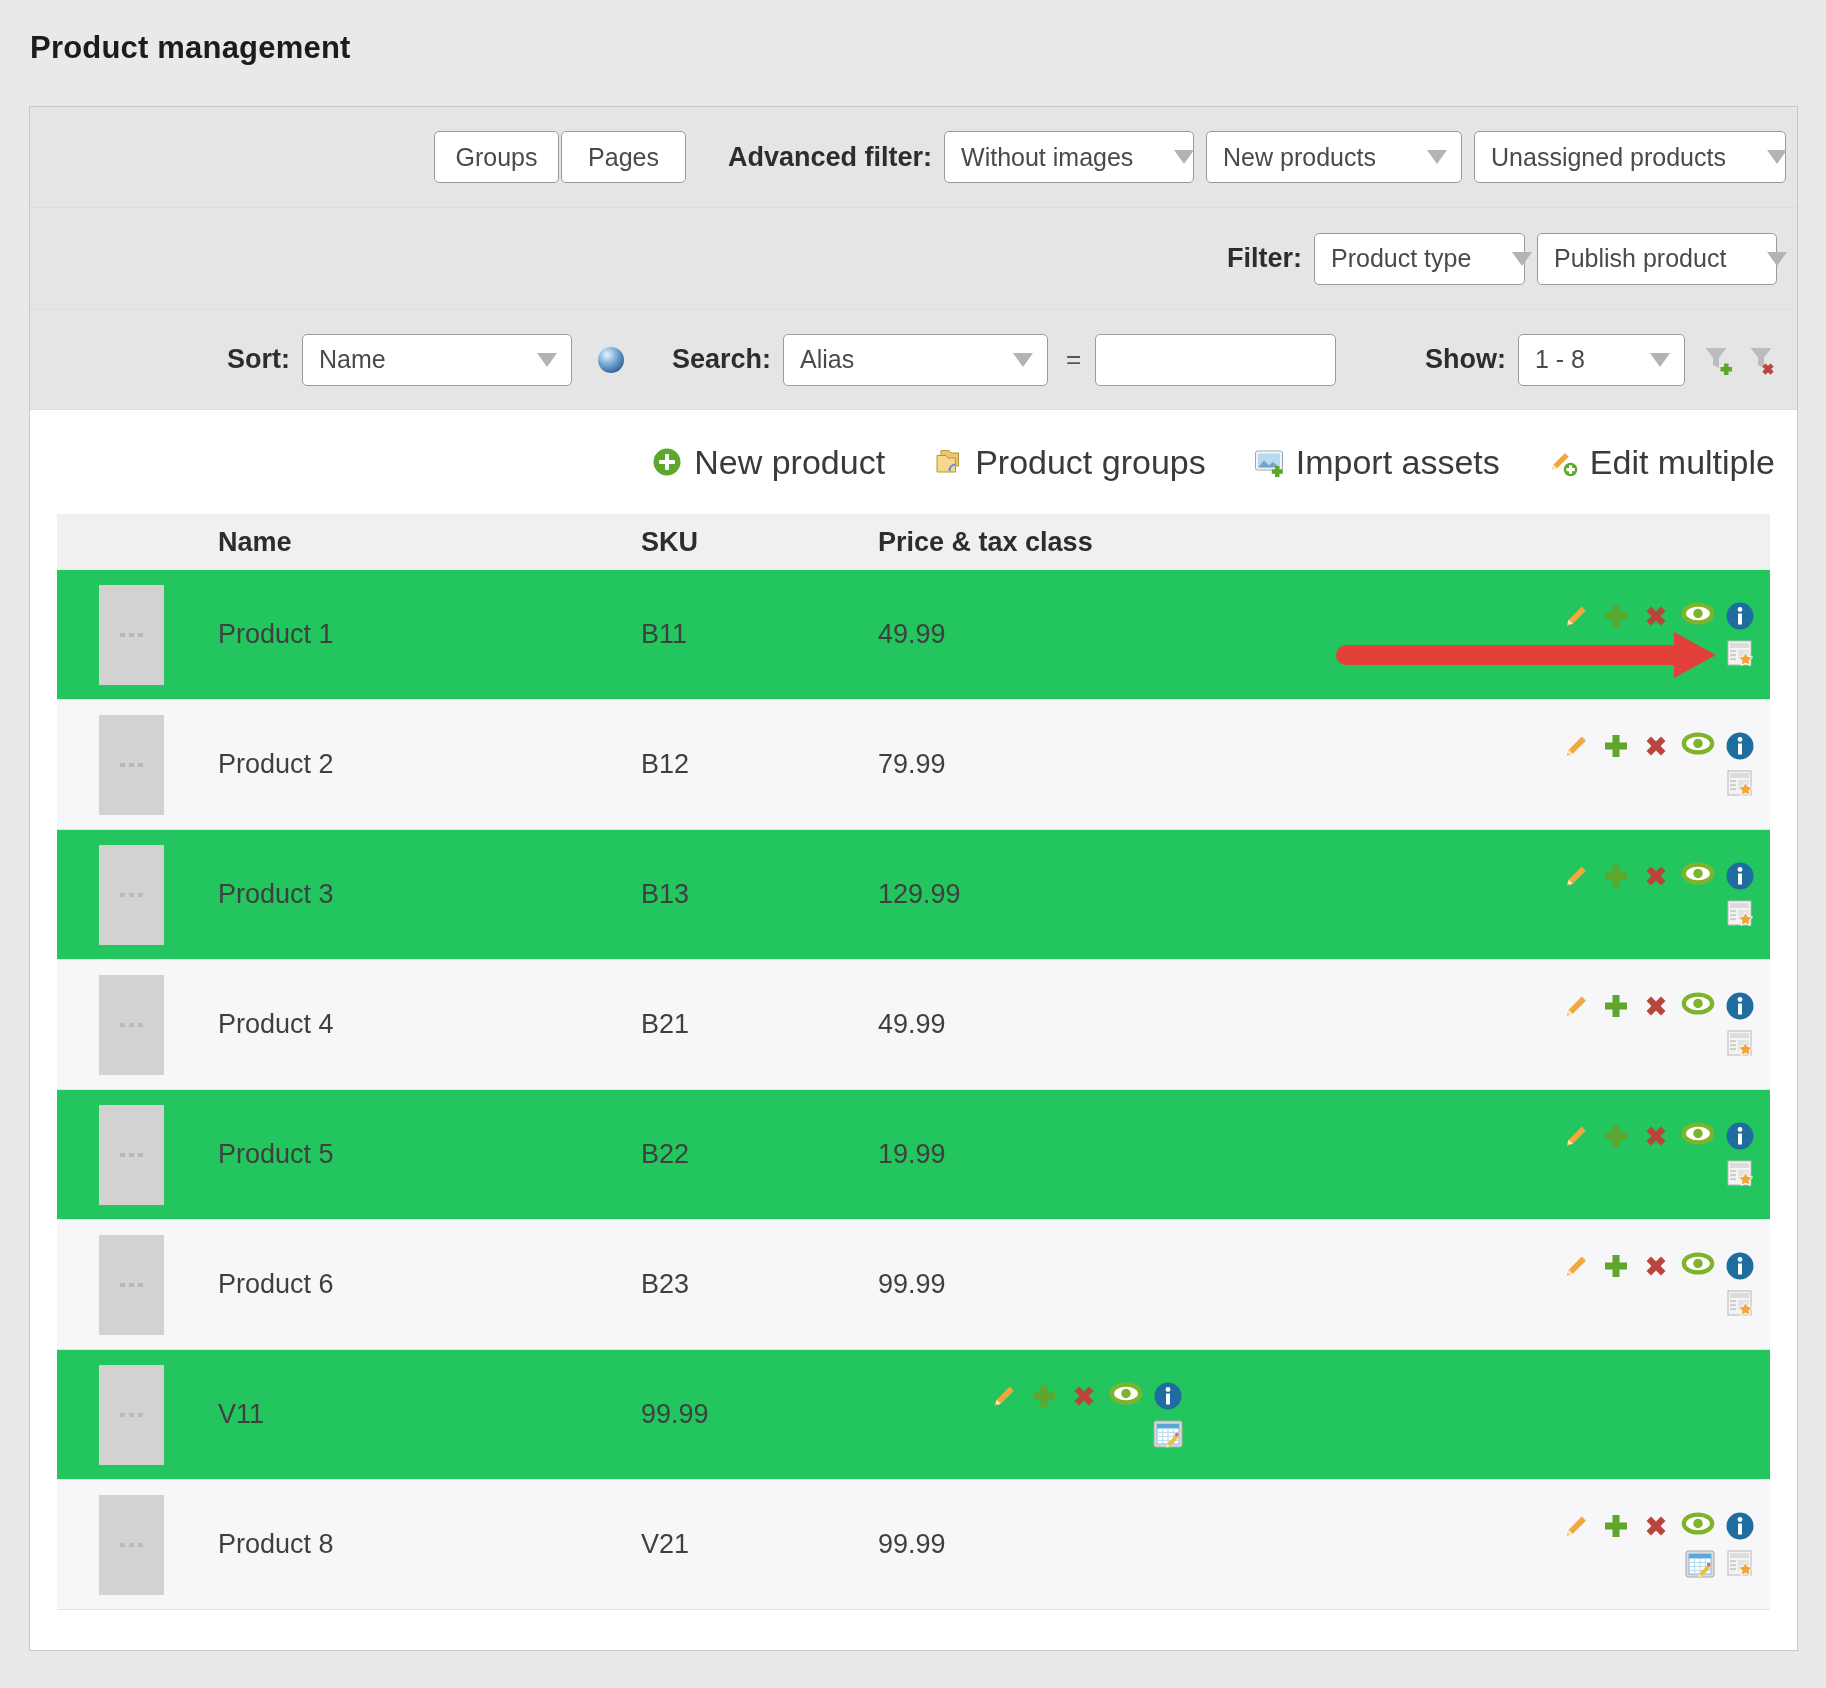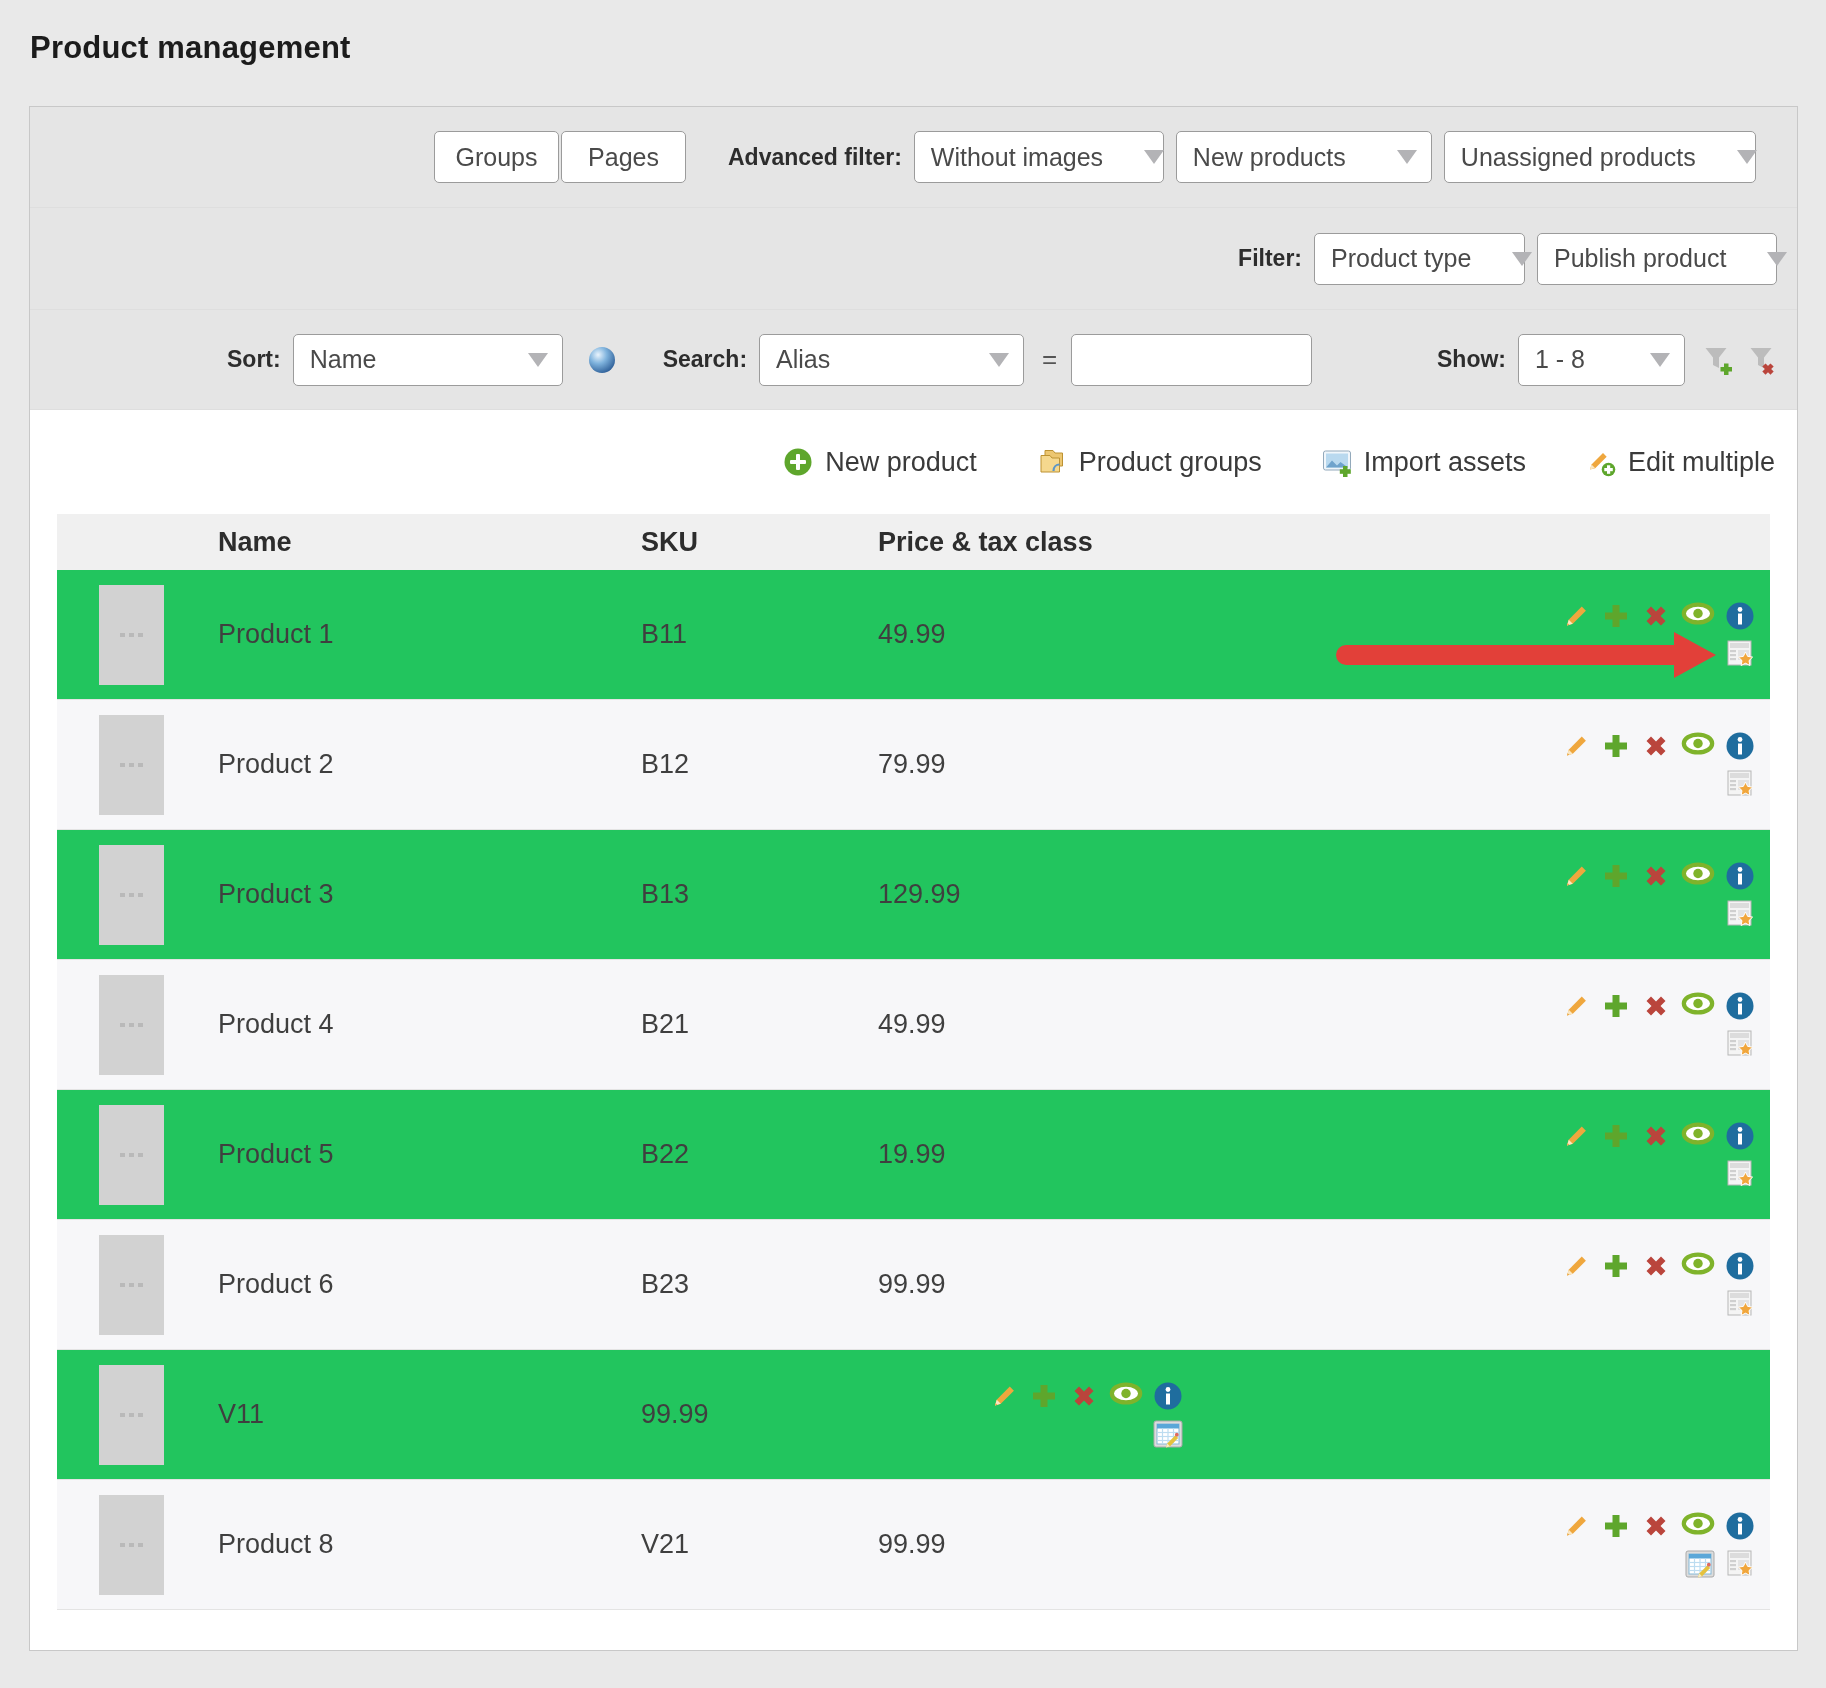--- a/index.html
+++ b/index.html
@@ -19,21 +19,21 @@
     margin-left:29px; width:1769px;
     background:#fff; border:1px solid #c8c8c8;
   }
   .sec {
     display:flex; align-items:center;
     background:#e5e5e5; border-bottom:1px solid #dedede;
   }
   .sec1 { height:101px; padding-left:404px; }
   .sec2 { height:102px; justify-content:flex-end; padding-right:20px; }
   .sec3 { height:100px; padding:0 22px 0 197px; }
-  .lbl { font-weight:bold; font-size:23px; color:#2d2d2d; white-space:nowrap; }
+  .lbl { font-weight:bold; font-size:27px; color:#2d2d2d; white-space:nowrap; }
   .btn, .dd, .txt {
     height:52px; background:#fff;
     border:1px solid #9b9b9b; border-radius:5px;
     font-size:25px; color:#4a4a4a;
   }
   .btn { width:125px; display:flex; align-items:center; justify-content:center; cursor:pointer; }
   .dd { display:flex; align-items:center; justify-content:space-between; padding:0 14px 0 16px; cursor:pointer; white-space:nowrap;gap:29px; }
   .caret {
     width:0; height:0; flex:none;
     border-left:10px solid transparent; border-right:10px solid transparent;
@@ -45,22 +45,22 @@
   .w265{width:265px} .w199{width:167px}
   .ml2{margin-left:2px} .ml12{margin-left:12px} .ml14{margin-left:14px}
   .ml18{margin-left:18px} .ml22{margin-left:22px} .ml42{margin-left:42px} .ml44{margin-left:44px}
   .mla{margin-left:auto}
   .eq { font-size:26px; color:#555; margin-left:18px; }
   .icn { display:block; flex:none; }
 
   .toolbar {
     height:104px; background:#fff;
     display:flex; align-items:center; justify-content:flex-end;
-    gap:60px; padding-right:22px;
-    font-size:27px; color:#3a3a3a;
+    gap:48px; padding-right:22px;
+    font-size:34px; color:#3a3a3a;
   }
   .tool { display:flex; align-items:center; gap:12px; cursor:pointer; }
 
   .table { margin:0 27px 40px 27px; }
   .thead, .row {
     display:grid;
     grid-template-columns:161px 423px 237px 320px 1fr;
     align-items:center;
   }
   .thead {

